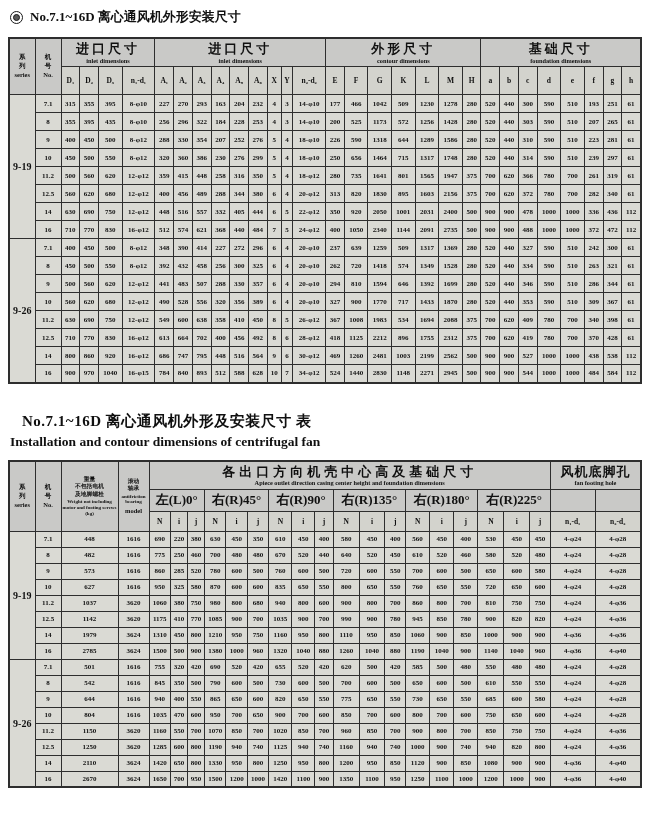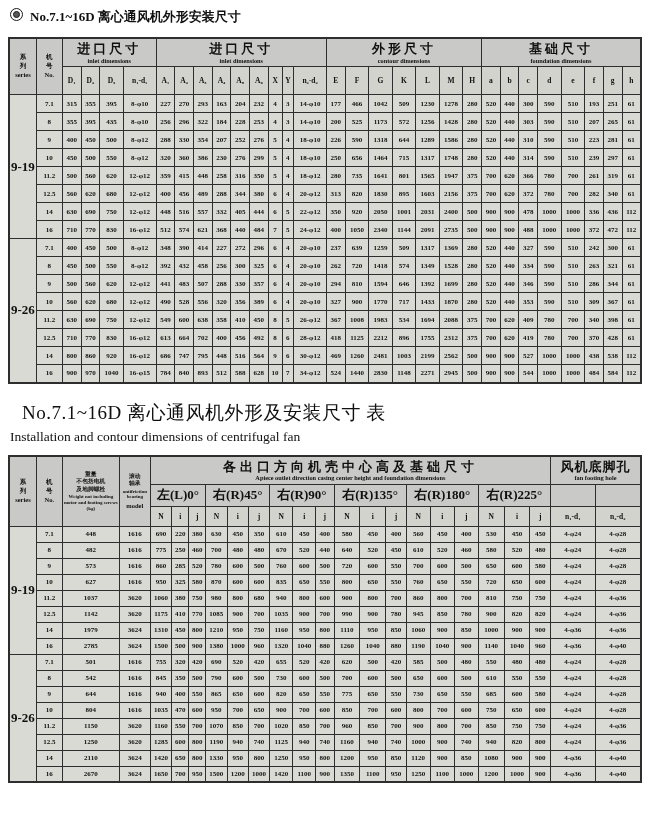--- a/index.html
+++ b/index.html
@@ -1,46 +1,46 @@
 <!DOCTYPE html>
 <html style="--page-bg: #ffffff; --header-bg: #c9c9c7; --subheader-bg: #d3d3cd; --cell-bg: #dadad4; --border: #2e2e2e; --ink: #101010;"><head>
 <meta charset="utf-8">
 <style>
   *{box-sizing:border-box;margin:0;padding:0}
   html,body{width:650px;background:var(--page-bg,#ffffff)}
   body{height:836px;font-family:"Liberation Serif","DejaVu Serif",serif;color:var(--ink,#101010);overflow:hidden}
   .page{padding:5px 8px 0}
-  .title1{display:flex;gap:7px;font-weight:700;font-size:13px;margin:3px 0 11px 2px;white-space:nowrap}
+  .title1{display:flex;align-items:center;gap:7px;font-weight:700;font-size:13px;margin:3px 0 11px 2px;white-space:nowrap}
   .bullseye{flex:0 0 auto;width:13px;height:13px;border:1.6px solid #1a1a1a;border-radius:50%;display:inline-flex;align-items:center;justify-content:center}
   .bullseye::after{content:"";width:5px;height:5px;border:1px solid #1a1a1a;border-radius:50%;background:#5a5a5a}
   table{border-collapse:collapse;width:100%;border:2px solid var(--border,#2e2e2e)}
   th,td{border:1px solid var(--border,#2e2e2e);text-align:center;vertical-align:middle;font-weight:700}
   thead th{background:var(--header-bg,#c9c9c7);font-size:7px;line-height:1.2;padding:2px 1px}
   tbody td{background:var(--cell-bg,#dadad4);font-size:7px;padding:0 1px;white-space:nowrap}
   .t1 tbody td{height:18px}
   .t2 tbody td{height:16px}
   .subcol{background:var(--subheader-bg,#d3d3cd);font-size:7.5px}
   .t1 .subcol{height:28px}
   .t2 .subcol{height:20px}
   .pre{white-space:pre-line;font-size:6.5px;line-height:1.35}
   .narrow{width:26px}
   .gzh{display:block;font-size:13px;letter-spacing:3px;white-space:nowrap}
   .gen{display:block;font-size:6.3px;letter-spacing:0;white-space:nowrap}
   .sp{letter-spacing:4px}
   .hole .gzh{letter-spacing:1px}
   .hole .gen{white-space:normal}
-  .series-cell{font-size:13px}
+  .series-cell{font-size:10px}
   .weight-th{width:57px}
   .bearing-th{width:31px}
   .wzh{display:block;font-size:5.8px;line-height:1.3;white-space:pre-line}
   .wen{display:block;font-size:5px;line-height:1.15;font-weight:700;margin-top:1px}
   .wmodel{display:block;font-size:6.5px;margin-top:2px}
   .dir{font-size:13px;height:22px;white-space:nowrap}
-  .title2-zh{font-size:19px;font-weight:400;margin:16px 0 3px 14px;letter-spacing:.5px}
-  .title2-en{font-size:13.5px;font-weight:400;margin:0 0 10px 2px}
+  .title2-zh{font-size:15px;font-weight:700;margin:28px 0 3px 14px;letter-spacing:.5px}
+  .title2-en{font-size:13.5px;font-weight:700;margin:0 0 10px 2px}
 </style>
 </head>
 <body>
 
 <div class="page">
 
   <div class="title1">
     <span class="bullseye"></span>
     <span>No.7.1~16D 离心通风机外形安装尺寸</span>
   </div>

